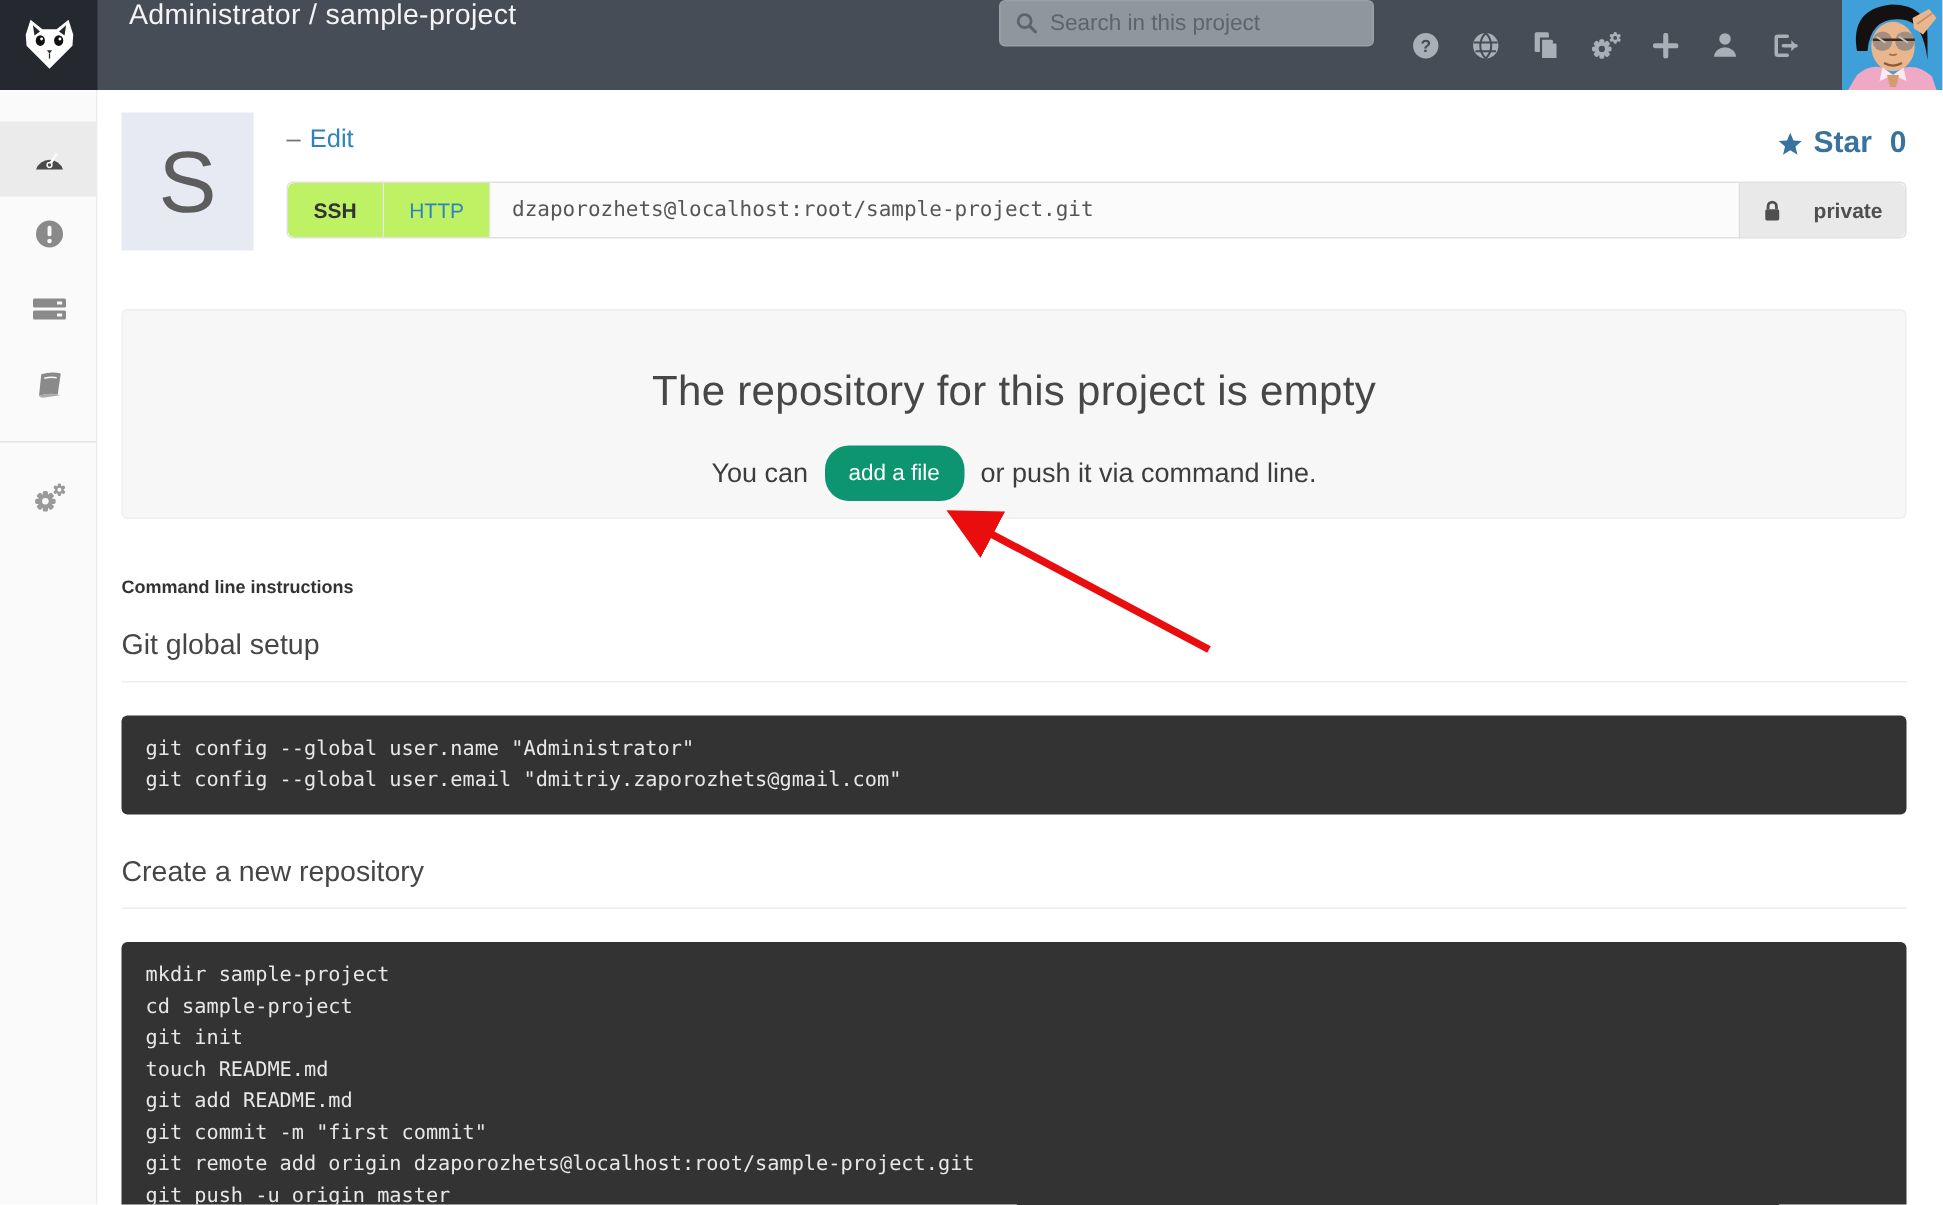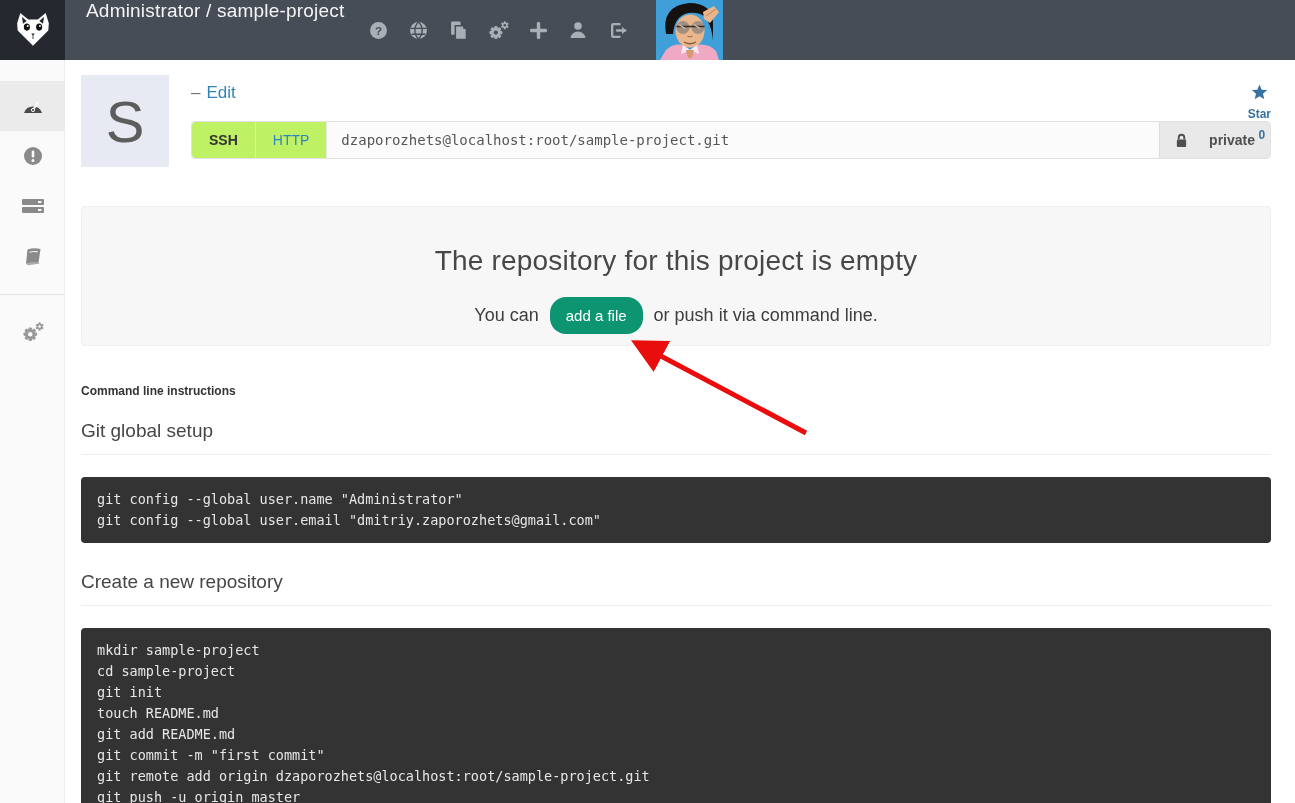--- a/index.html
+++ b/index.html
@@ -66,21 +66,21 @@
     display:flex; align-items:center; justify-content:center;
     font-size:58px; color:#5d5d5d; font-weight:400; cursor:pointer;
   }
   .project-head-right { flex:1; margin-left:22px; padding-top:5px; }
   .edit-row { font-size:17px; height:26px; display:flex; align-items:center; gap:6px; }
   .edit-dash { color:#737373; }
   a.link { color:#3084bb; text-decoration:none; cursor:pointer; }
 
   .star-widget {
     position:absolute; right:0; top:9px; display:flex; align-items:center; gap:7px;
-    color:#39719f; font-size:12px; font-weight:700; cursor:pointer;flex-direction:column;
+    color:#39719f; font-size:20px; font-weight:700; cursor:pointer;
   }
   .star-count { margin-left:5px; }
 
   .clone-bar {
     margin-top:15px; display:flex; height:38px; width:100%;
     border:1px solid #e1e1e1; border-radius:4px; background:#fff;
   }
   .clone-btn {
     height:100%; padding:0 17px; display:flex; align-items:center;
     background:#bef264; border:none; border-right:1px solid #e7e7e7;
@@ -148,20 +148,29 @@
         <ellipse cx="23.8" cy="13.2" rx="2.9" ry="3.4" fill="#111"></ellipse>
         <circle cx="13" cy="12.2" r="0.9" fill="#fff"></circle>
         <circle cx="24.6" cy="12.2" r="0.9" fill="#fff"></circle>
         <path fill="#25282e" d="M16.4 19.3 L19.6 19.3 L18 21.6 Z"></path>
         <rect x="17.6" y="21.4" width="0.8" height="3.2" fill="#25282e"></rect>
       </svg>
     </span>
   </div>
   <div class="topbar-title">Administrator / sample-project</div>
 
+  <div class="search-box">
+    <span>
+      <svg width="15" height="15" viewBox="0 0 16 16">
+        <circle cx="6.5" cy="6.5" r="4.6" fill="none" stroke="#5d646c" stroke-width="2"></circle>
+        <line x1="10.2" y1="10.2" x2="14.2" y2="14.2" stroke="#5d646c" stroke-width="2.2" stroke-linecap="round"></line>
+      </svg>
+    </span>
+    <input type="text" placeholder="Search in this project" style="">
+  </div>
 
   <div class="topbar-icons">
     <div class="tb-icon">
       <svg width="19" height="19" viewBox="0 0 18 18">
         <circle cx="9" cy="9" r="8" fill="#a9afb6"></circle>
         <text x="9" y="13" text-anchor="middle" font-size="11" font-weight="bold" fill="#474d57" font-family="Liberation Sans, sans-serif">?</text>
       </svg>
     </div>
     <div class="tb-icon">
       <svg width="19" height="19" viewBox="0 0 18 18">

